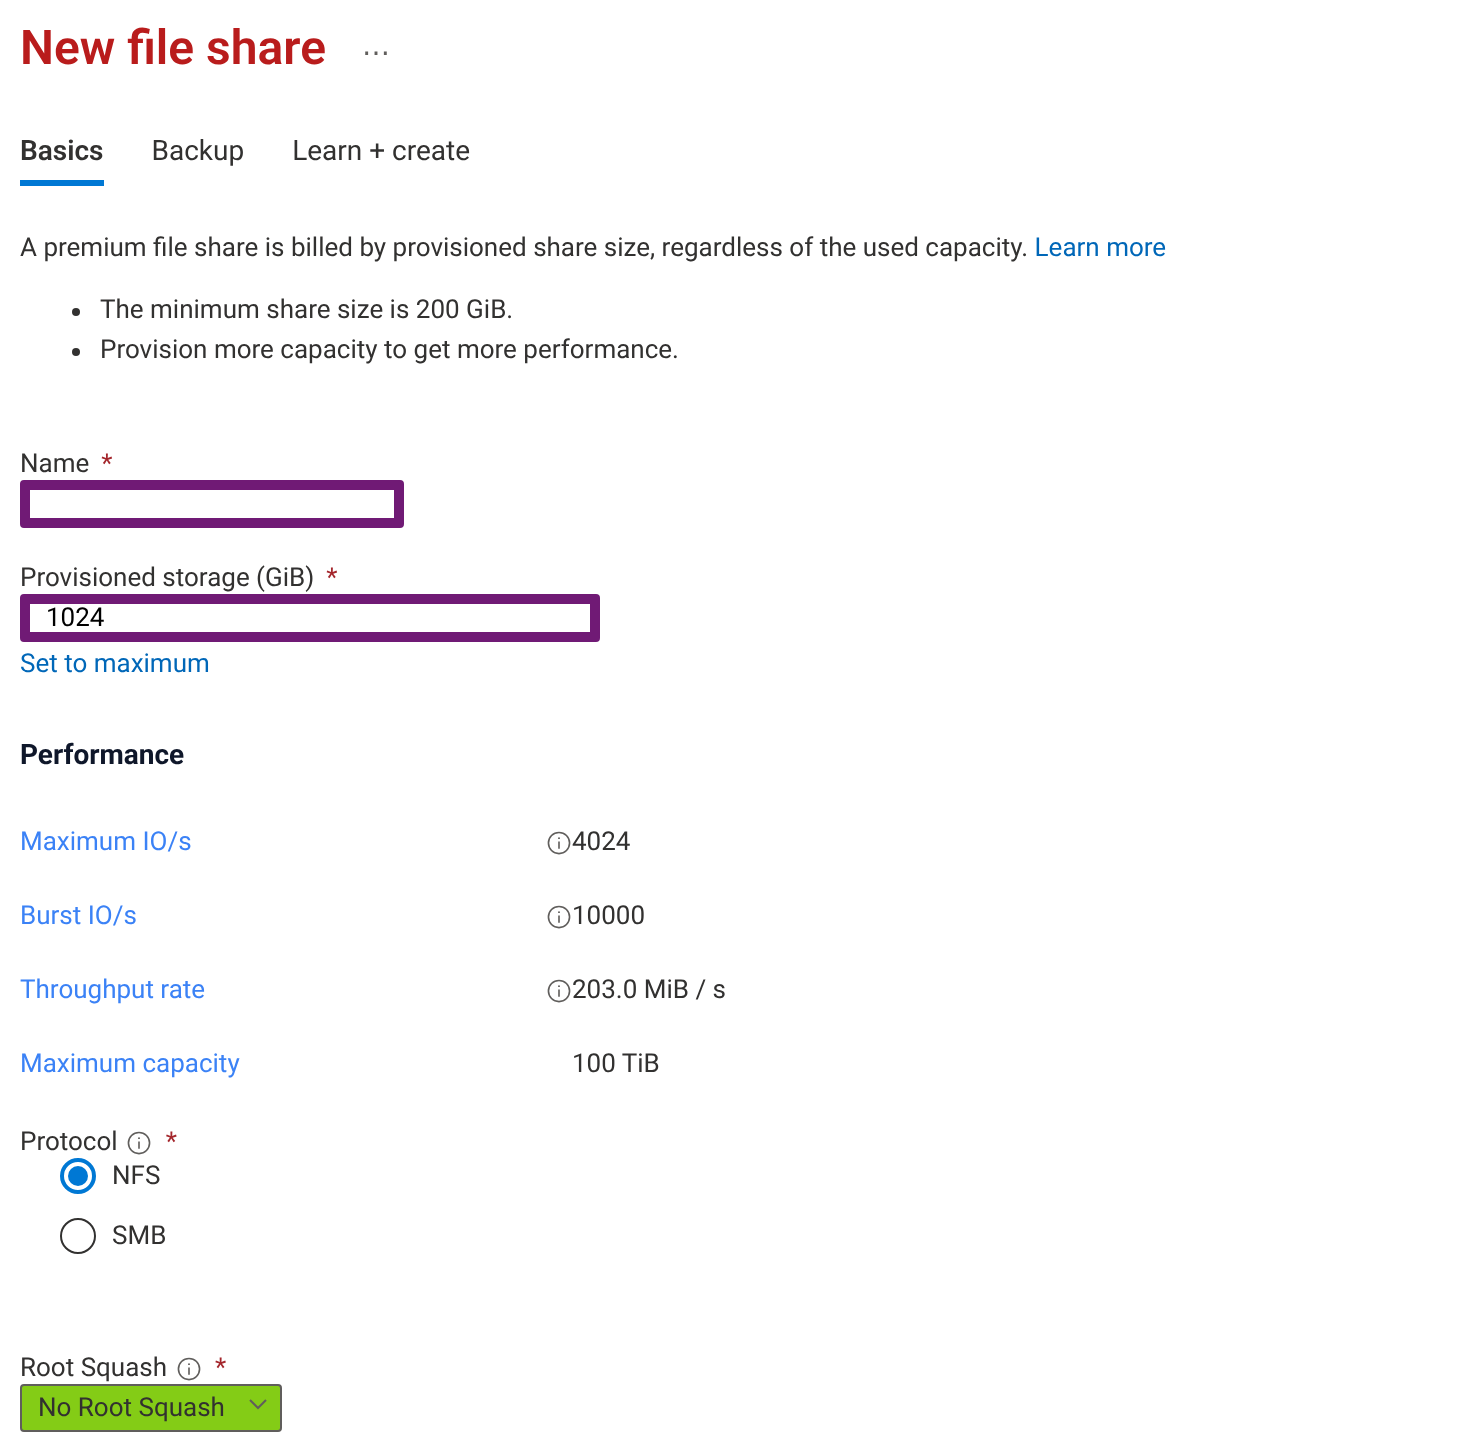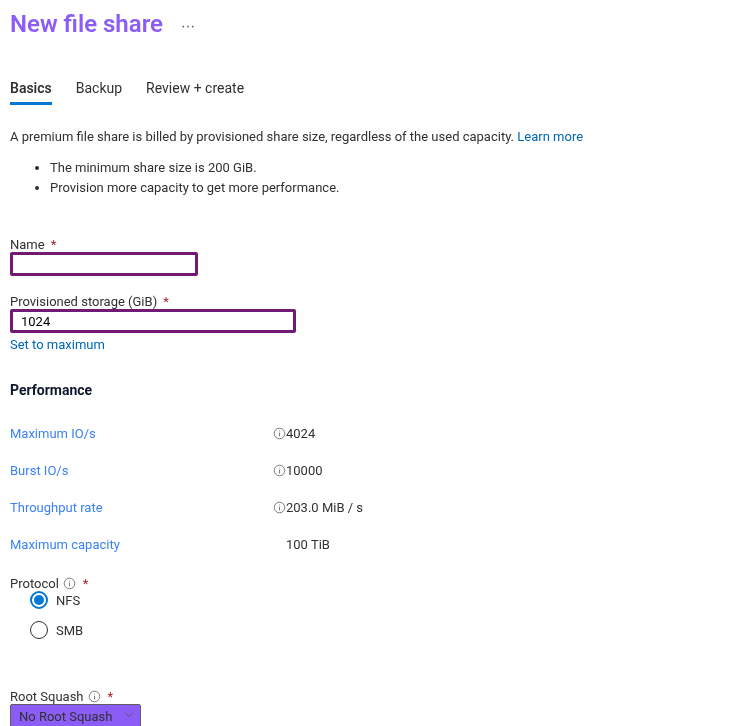--- a/index.html
+++ b/index.html
@@ -13,42 +13,41 @@
   }
   .header {
     display: flex;
     align-items: center;
     gap: 18px;
     margin-bottom: 24px;
   }
   .header-title {
     font-size: 24px;
     font-weight: 600;
-    color: #8b5cf6;
+    color: #b91c1c;
   }
   .header-more {
     font-size: 14px;
     color: #605e5c;
     letter-spacing: 1px;
     cursor: pointer;
     padding-top: 4px;
   }
   .tabs {
     display: flex;
     gap: 24px;
     border-bottom: none;
     margin-bottom: 24px;
   }
   .tab {
     font-size: 14px;
     color: #323130;
     padding: 6px 0;
     cursor: pointer;
     border-bottom: 3px solid transparent;
-    margin-top: 12px;
   }
   .tab.active {
     font-weight: 600;
     border-bottom: 3px solid #0078d4;
   }
   .intro {
     font-size: 13px;
     color: #323130;
     margin-bottom: 14px;
   }
@@ -89,21 +88,21 @@
   .required {
     color: #a4262c;
     margin-left: 2px;
   }
   input[type="text"] {
     width: 100%;
     height: 24px;
     padding: 2px 8px;
     font-size: 13px;
     font-family: inherit;
-    border: 3px solid #701a75;
+    border: 5px solid #701a75;
     border-radius: 2px;
     background: #fff;
   }
   .helper-link {
     display: inline-block;
     margin-top: 4px;
     font-size: 13px;
   }
   .section-heading {
     font-size: 14px;
@@ -166,21 +165,21 @@
   .proto-section .input-col { padding-left: 20px; }
   .select-wrapper {
     position: relative;
     width: 100%;
   }
   .select {
     width: 100%;
     height: 24px;
     border: 1px solid #605e5c;
     border-radius: 2px;
-    background: #8b5cf6;
+    background: #84cc16;
     padding: 2px 28px 2px 8px;
     font-size: 13px;
     display: flex;
     align-items: center;
     cursor: pointer;
   }
   .select-chevron {
     position: absolute;
     right: 6px;
     top: 50%;
@@ -194,21 +193,21 @@
 <body>
 
 <div class="header">
   <h1 class="header-title">New file share</h1>
   <span class="header-more">⋯</span>
 </div>
 
 <div class="tabs">
   <div class="tab active">Basics</div>
   <div class="tab">Backup</div>
-  <div class="tab">Review + create</div>
+  <div class="tab">Learn + create</div>
 </div>
 
 <p class="intro">
   <span>A premium file share is billed by provisioned share size, regardless of the used capacity.</span>
   <a class="link">Learn more</a>
 </p>
 
 <ul class="bullets">
   <li>The minimum share size is 200 GiB.</li>
   <li>Provision more capacity to get more performance.</li>

